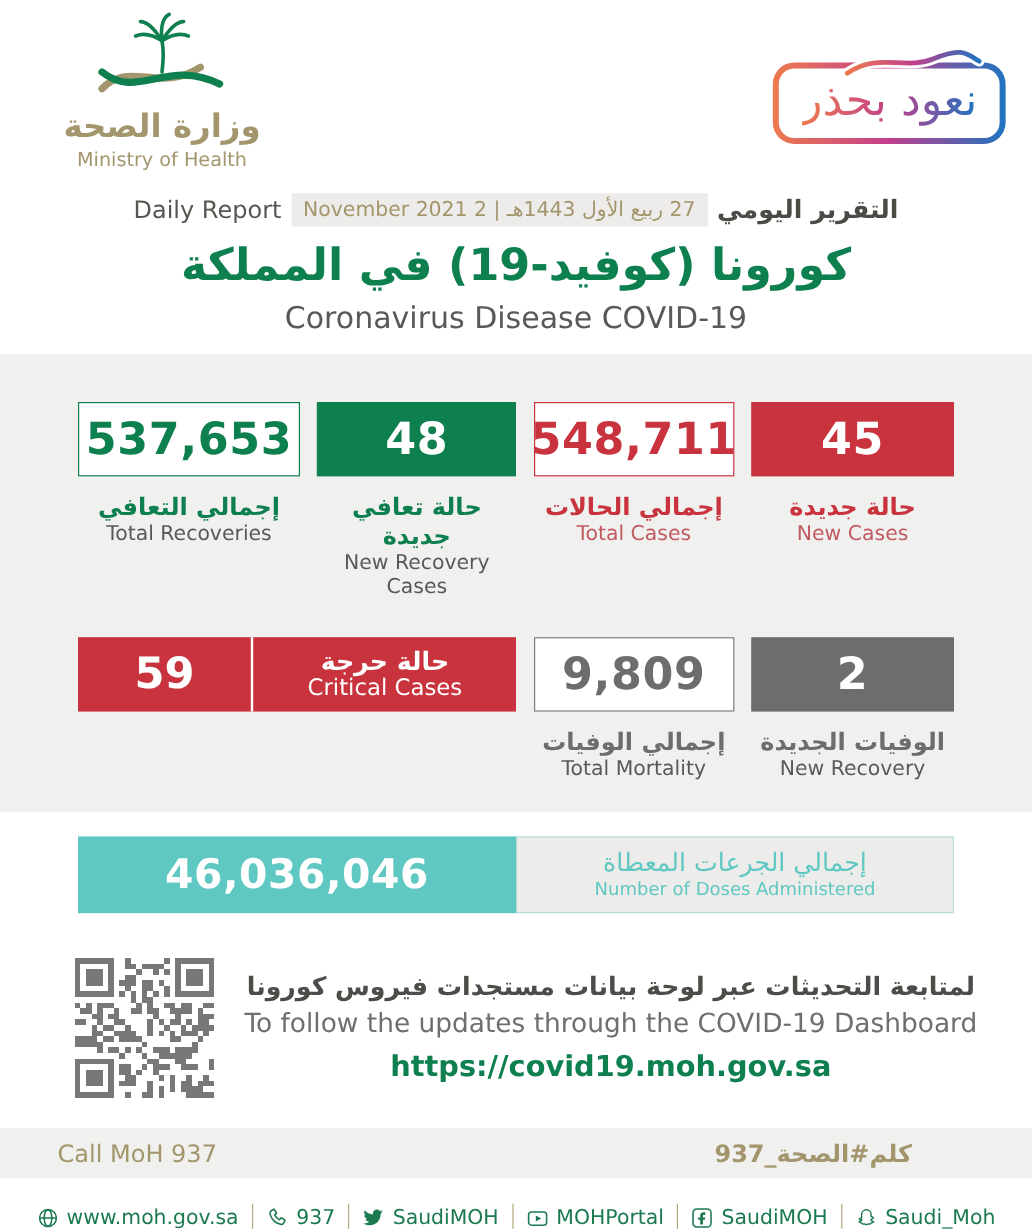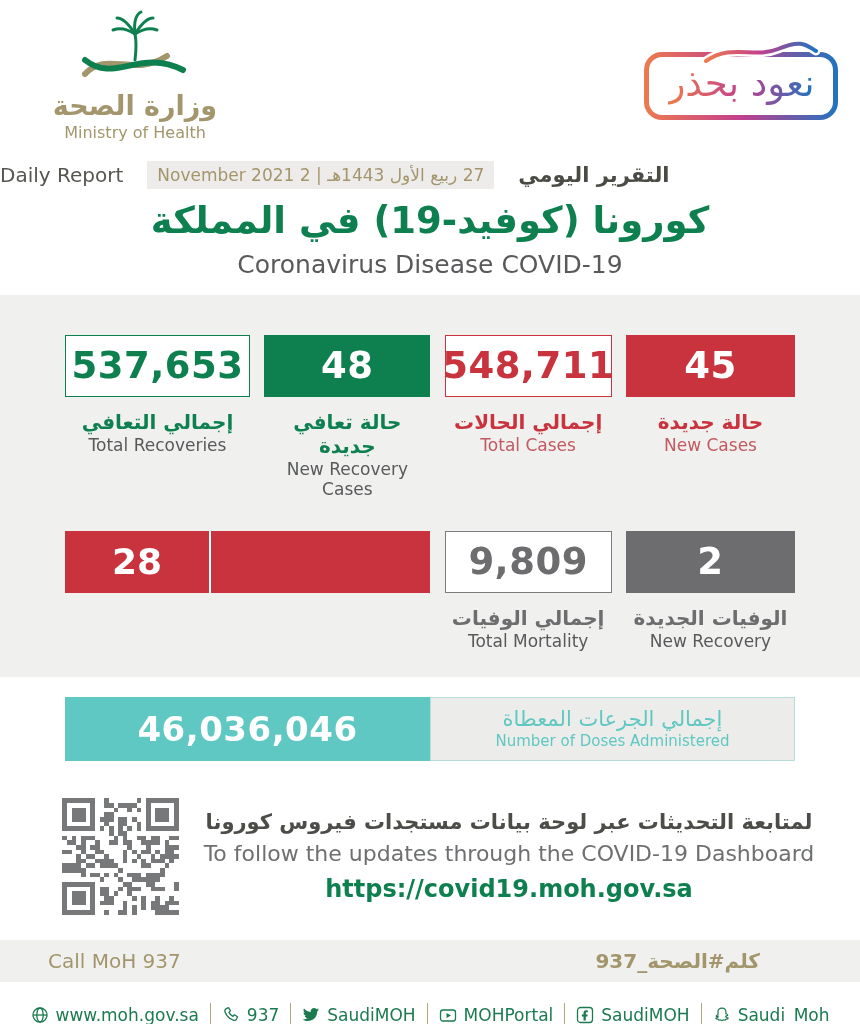--- a/index.html
+++ b/index.html
@@ -21,21 +21,21 @@
   .badge{position:absolute;right:22px;top:52px;width:194px}
   .badge-frame{background:linear-gradient(90deg,var(--gradient-start),var(--gradient-mid),var(--gradient-end));
     border-radius:18px;padding:5px;position:relative}
   .badge-inner{background:#fff;border-radius:13px;text-align:center;padding:8px 6px 13px}
   .badge-text{font-size:37px;font-weight:400;direction:rtl;
     background:linear-gradient(90deg,var(--gradient-start),var(--gradient-mid) 52%,var(--gradient-end));
     -webkit-background-clip:text;background-clip:text;color:transparent;line-height:1}
   .badge-swoosh{position:absolute;top:-13px;left:58px;width:118px;height:26px}
 
   
-  .report-line{display:flex;align-items:center;gap:24px;height:34px}
+  .report-line{display:flex;align-items:center;justify-content:center;gap:8px;height:34px}
   .daily-report{font-size:20px;color:#565651}
   .date-box{background:#EDECEA;color:var(--tan);font-size:17px;padding:4px 10px;direction:rtl;unicode-bidi:plaintext}
   .report-ar{font-size:21px;font-weight:700;color:#4B4B46;direction:rtl}
   .title-ar{text-align:center;color:var(--green);font-size:37px;font-weight:700;direction:rtl;margin-top:8px;line-height:1.15}
   .title-en{text-align:center;color:#58595B;font-size:25px;margin-top:7px}
 
   
   .stats{background:#F0F0EE;margin-top:16px;padding:40px 65px 26px}
   .grid{display:grid;grid-template-columns:185px 166px 167px 169px;justify-content:space-between}
   .numbox{height:62px;display:flex;align-items:center;justify-content:center;font-weight:700;font-size:37px;letter-spacing:.5px}
@@ -169,21 +169,25 @@
         <div class="numbox fill-red">45</div>
         <div class="lbl c-red">
           <div class="ar">حالة جديدة</div>
           <div class="en">New Cases</div>
         </div>
       </div>
     </div>
 
     <div class="grid row2">
       <div class="critical">
-        <div class="num">28</div>
+        <div class="num">59</div>
+        <div class="lblbox">
+          <div class="ar">حالة حرجة</div>
+          <div class="en">Critical Cases</div>
+        </div>
       </div>
       <div>
         <div class="numbox outline-gray">9,809</div>
         <div class="lbl c-gray">
           <div class="ar">إجمالي الوفيات</div>
           <div class="en">Total Mortality</div>
         </div>
       </div>
       <div>
         <div class="numbox fill-gray">2</div>

